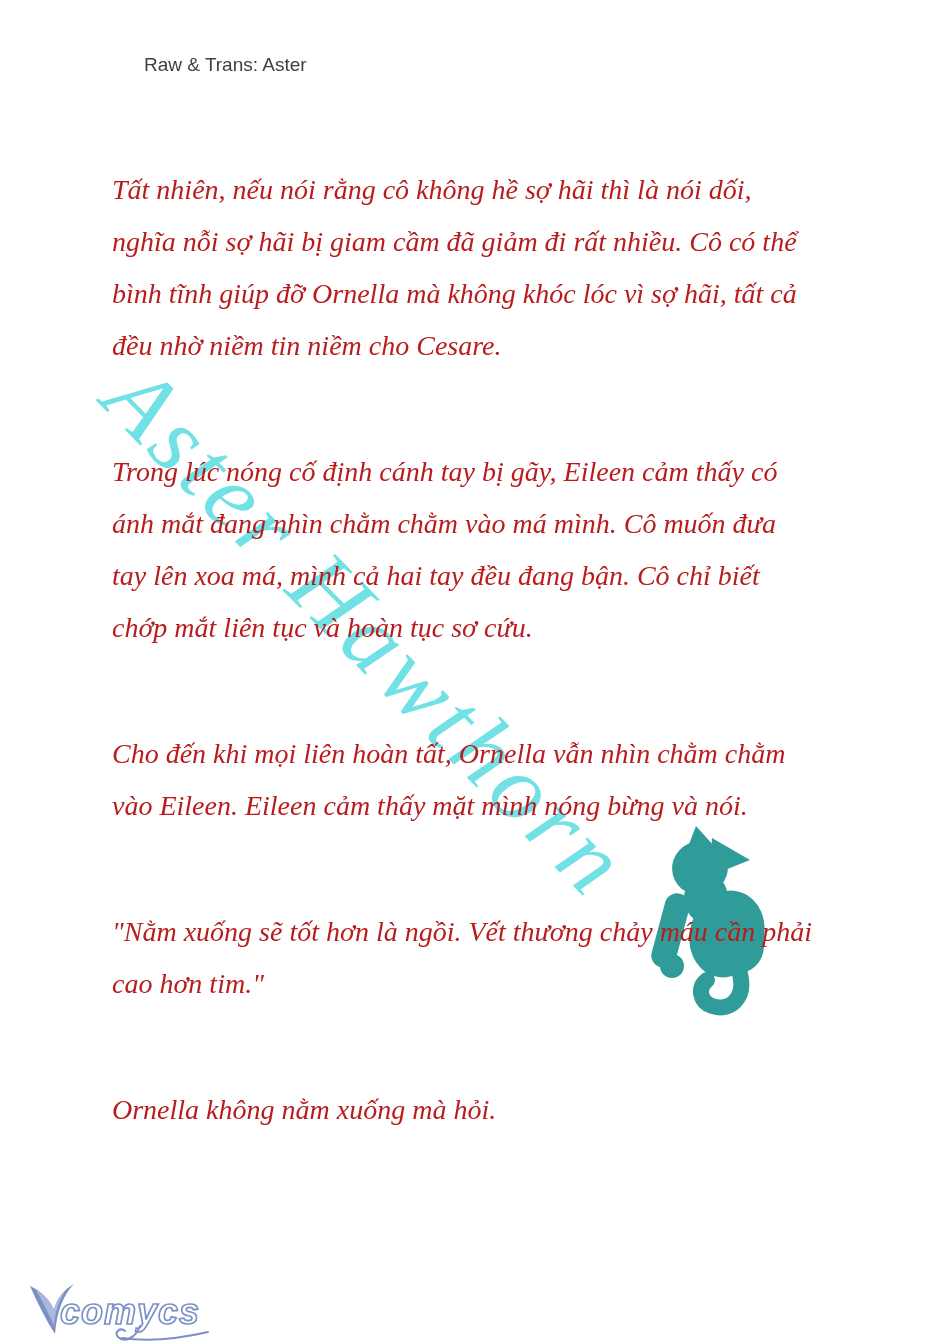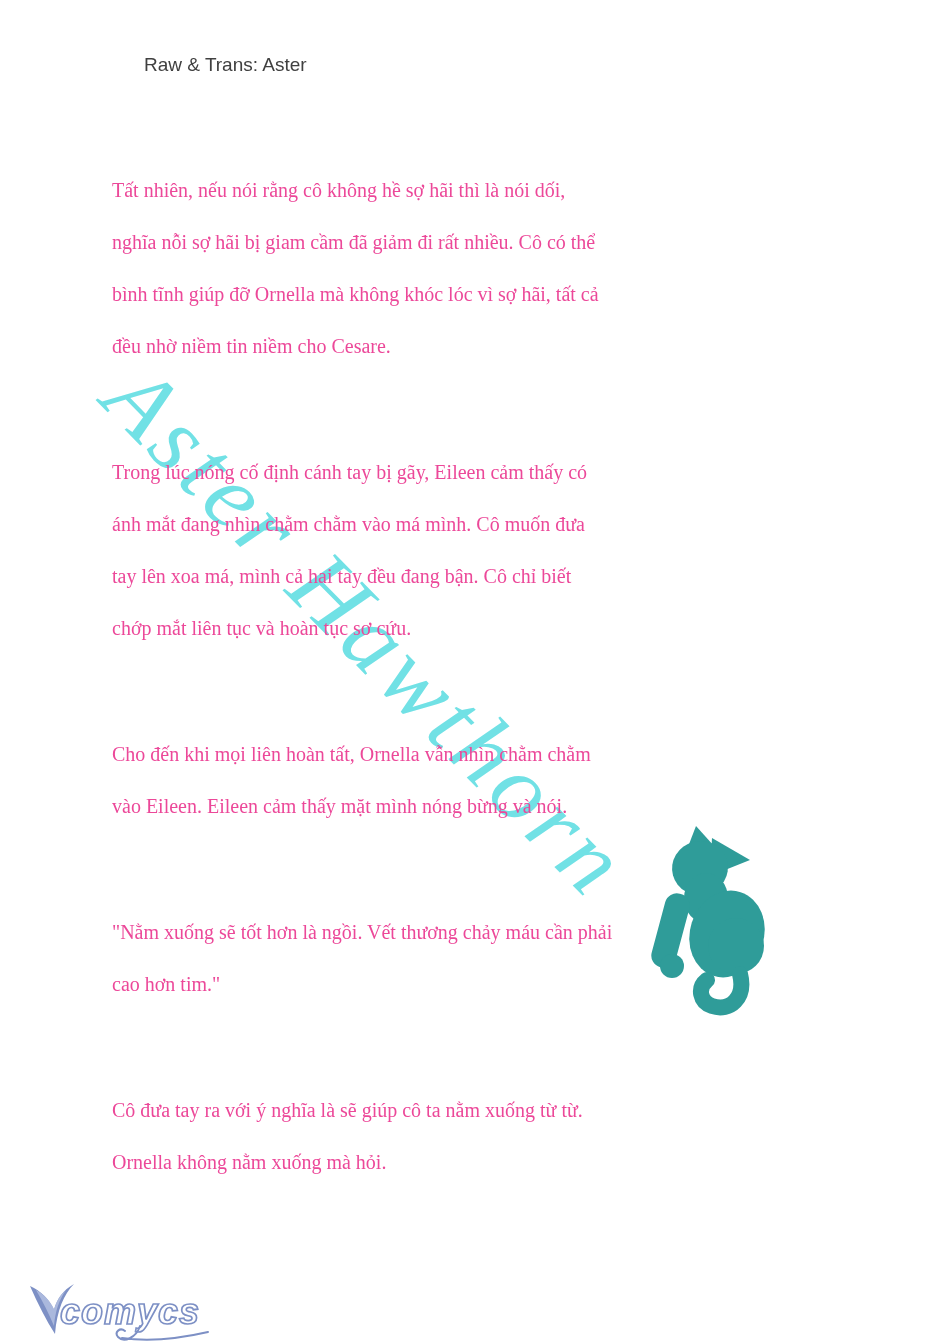--- a/index.html
+++ b/index.html
@@ -32,23 +32,24 @@
     pointer-events:none;
   }
   .cat{
     position:absolute;left:650px;top:826px;
     width:120px;height:190px;
     z-index:1;
   }
   .content{
     position:absolute;left:112px;top:164px;width:724px;
     z-index:2;
-    color:#ec4899;
-    font-size:20px;
+    color:#b91c1c;
+    font-size:28px;
     line-height:52px;
+    font-style:italic;
   }
   .content p{margin:0 0 74px 0;}
   .line{display:block;white-space:nowrap;}
   .logo{
     position:absolute;left:22px;top:1280px;
     width:240px;height:62px;
     z-index:3;
   }
   .logo text{
     font-family:"Liberation Sans", sans-serif;
@@ -103,21 +104,20 @@
     </p>
     <p>
       <span class="line">Cho đến khi mọi liên hoàn tất, Ornella vẫn nhìn chằm chằm</span>
       <span class="line">vào Eileen. Eileen cảm thấy mặt mình nóng bừng và nói.</span>
     </p>
     <p>
       <span class="line">"Nằm xuống sẽ tốt hơn là ngồi. Vết thương chảy máu cần phải</span>
       <span class="line">cao hơn tim."</span>
     </p>
     <p>
-      <span class="line">Cô đưa tay ra với ý nghĩa là sẽ giúp cô ta nằm xuống từ từ.</span>
       <span class="line">Ornella không nằm xuống mà hỏi.</span>
     </p>
   </div>
 
   <svg class="logo" viewBox="0 0 240 62" xmlns="http://www.w3.org/2000/svg">
 
     <g>
       <path d="M8,6 C16,24 24,40 33,54 C35,30 42,14 52,4 C41,10 35,19 32,30 C27,19 19,11 8,6 Z" fill="#7d90c5"></path>
       <path d="M14,10 C21,22 27,34 32,46 C33,32 37,20 44,10 C38,15 34,22 32,29 C28,21 22,14 14,10 Z" fill="#aab8dd"></path>
     </g>

